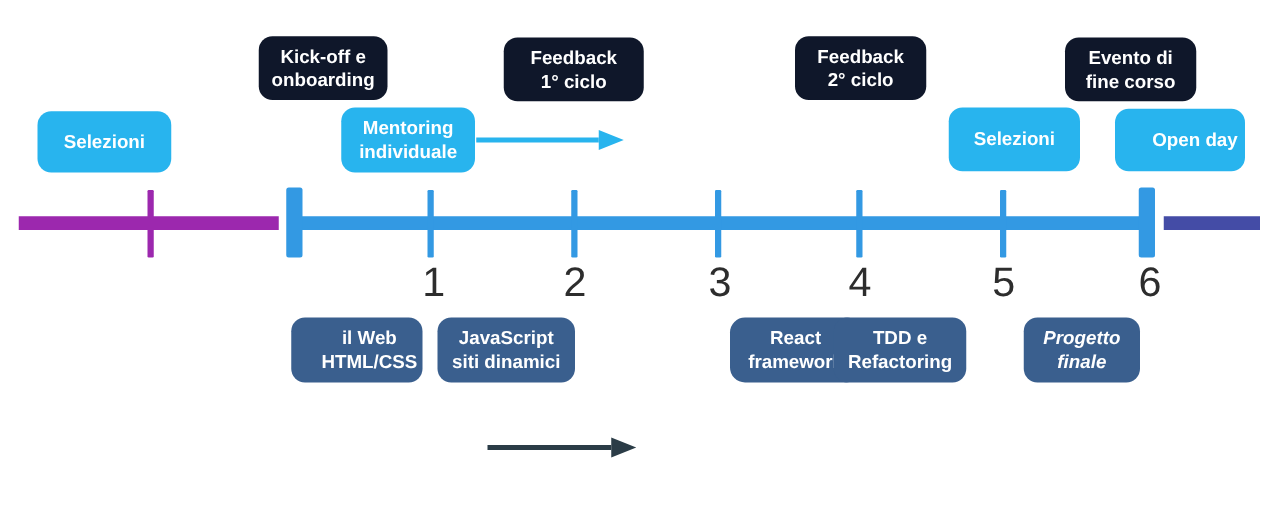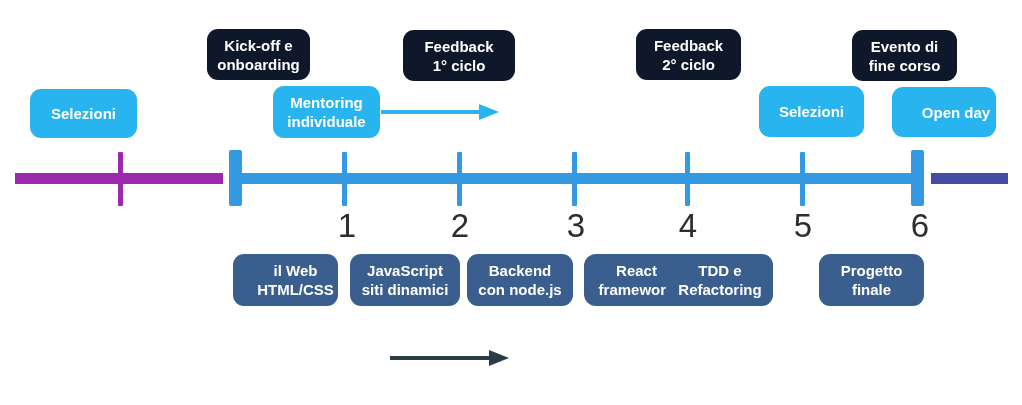--- a/index.html
+++ b/index.html
@@ -118,25 +118,23 @@
   <div class="tick-num" style="left:438px;">2</div>
   <div class="tick-num" style="left:554px;">3</div>
   <div class="tick-num" style="left:666px;">4</div>
   <div class="tick-num" style="left:781px;">5</div>
   <div class="tick-num" style="left:898px;">6</div>
 
   <div class="badge steel" style="left:233px; top:254px; width:105px; height:52px;padding-left:20px;">il Web
 HTML/CSS</div>
   <div class="badge steel" style="left:350px; top:254px; width:110px; height:52px;">JavaScript
 siti dinamici</div>
-  <div class="badge steel" style="left:467px; top:254px; width:106px; height:52px;">Backend
-con node.js</div>
   <div class="badge steel" style="left:584px; top:254px; width:105px; height:52px;border-radius:12px;">React
 framework</div>
   <div class="badge steel" style="left:667px; top:254px; width:106px; height:52px;">TDD e
 Refactoring</div>
-  <div class="badge steel" style="left:819px; top:254px; width:105px; height:52px;">Progetto
+  <div class="badge steel" style="left:819px; top:254px; width:93px; height:52px;font-style:italic;">Progetto
 finale</div>
 
   <div class="arrow-line arrow-dark-line" style="left:390px; top:356px; width:99px;"></div>
   <div class="arrow-head arrow-dark-head" style="left:489px; top:350px;"></div>
 
 </div>
 
 </body></html>

